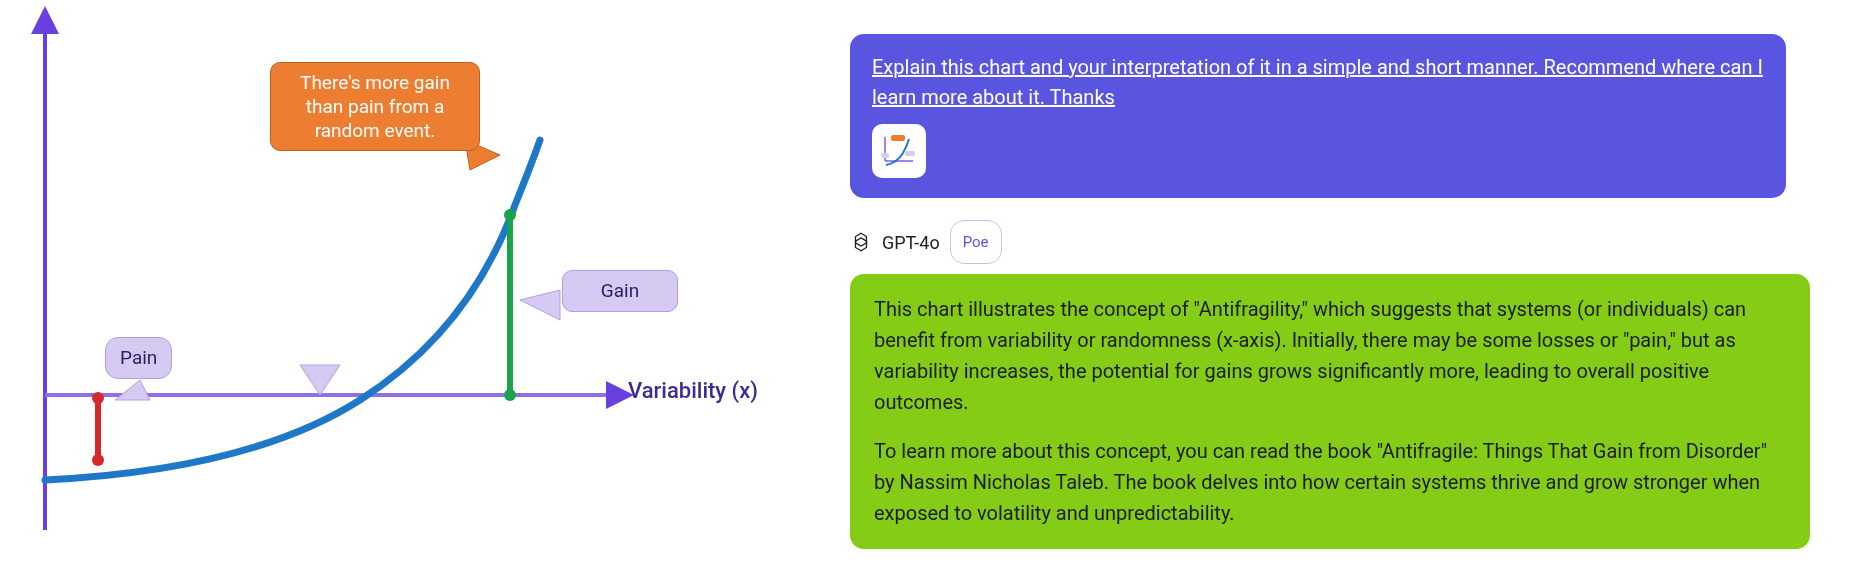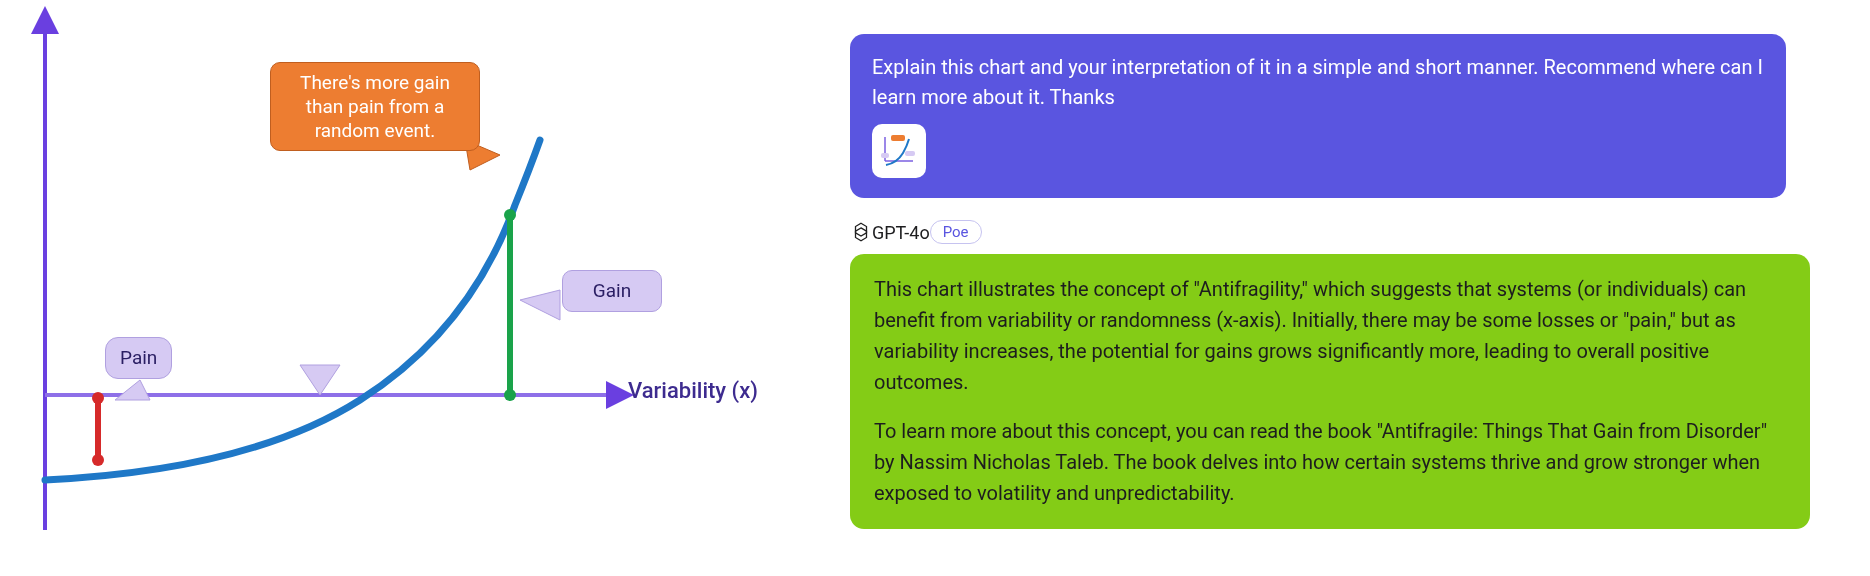--- a/index.html
+++ b/index.html
@@ -61,54 +61,56 @@
   }
   
   .user-bubble {
     background: #5a55e0;
     color: #ffffff;
     border-radius: 14px;
     padding: 18px 22px 20px 22px;
     font-size: 20px;
     line-height: 1.5;
     width: 936px;
+    text-decoration: underline;
   }
   .user-bubble .attach {
     margin-top: 12px;
     width: 54px;
     height: 54px;
     border-radius: 10px;
     background: #ffffff;
     display: flex;
     align-items: center;
     justify-content: center;
   }
   .attach svg { width: 44px; height: 44px; }
   .assistant-header {
     display: flex;
     align-items: center;
+    gap: 10px;
     margin: 22px 0 10px 0;
   }
   .openai-icon {
     width: 22px;
     height: 22px;
     display: inline-flex;
     align-items: center;
     justify-content: center;
     color: #1f1f1f;
   }
   .model-name {
     color: #1d1d1f;
     font-size: 18px;
   }
   .poe-badge {
     border: 1px solid #c6c3f0;
     color: #5a55e0;
     border-radius: 14px;
-    padding: 2px 12px;
+    padding: 12px 12px;
     font-size: 15px;
   }
   .assistant-bubble {
     background: #84cc16;
     border-radius: 14px;
     padding: 20px 24px;
     width: 960px;
     color: #1d1d1f;
     font-size: 20px;
     line-height: 1.55;
@@ -150,21 +152,21 @@
     <path d="M 520 300 L 560 290 L 560 320 Z" fill="#d6caf3" stroke="#b0a0e0" stroke-width="1"></path>
   </svg>
 
   <div class="axis-label-x">Variability (x)</div>
 
   <div class="callout callout-orange" style="left:270px; top:62px; width:210px;">There's more gain than pain from a random event.</div>
 
   <div class="callout callout-purple" style="left:105px; top:337px;border-radius:13px;">Pain</div>
 
 
-  <div class="callout callout-purple" style="left:562px; top:270px; width:100px;">Gain</div>
+  <div class="callout callout-purple" style="left:562px; top:270px; width:116px;">Gain</div>
 </div>
 
 <div class="right-pane">
 
   <div class="user-bubble">
     <div>Explain this chart and your interpretation of it in a simple and short manner. Recommend where can I learn more about it. Thanks</div>
     <div class="attach">
       <svg viewBox="0 0 44 44">
         <rect x="1" y="1" width="42" height="42" rx="6" fill="#ffffff"></rect>
         <line x1="8" y1="32" x2="8" y2="8" stroke="#7a5fe0" stroke-width="1.5"></line>

